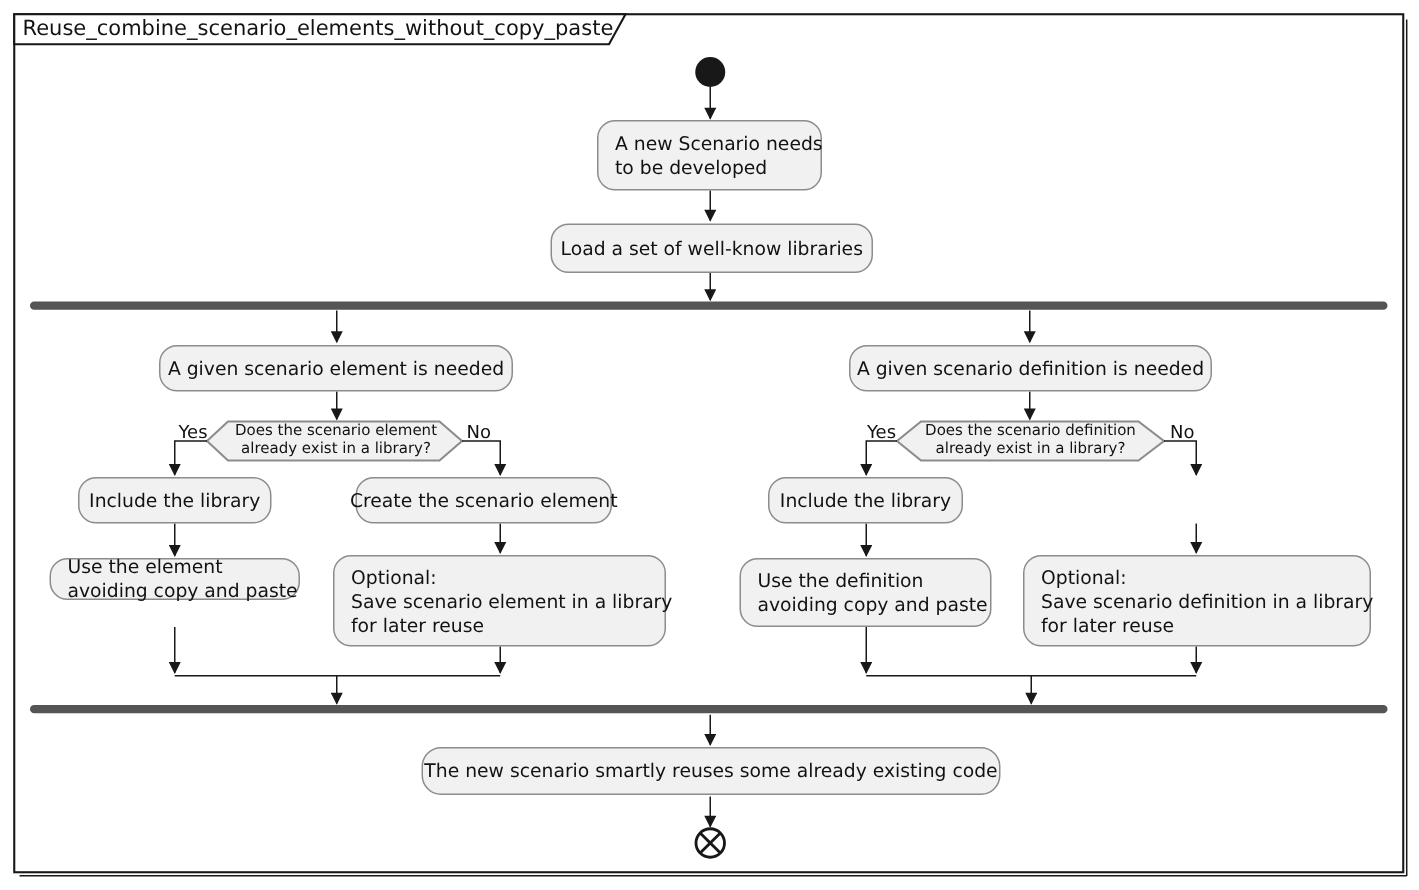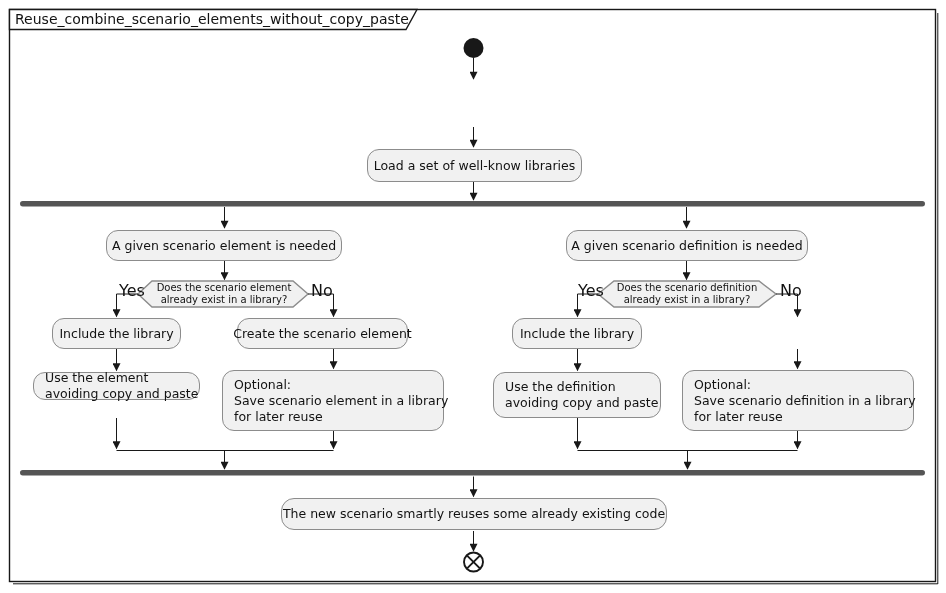--- a/index.html
+++ b/index.html
@@ -33,21 +33,21 @@
     font-size:12.5px;line-height:16px;color:var(--text,#121212);
     white-space:pre;text-align:center;
   }
   .activity.left-text{justify-content:flex-start;text-align:left;padding:0 11px;}
   .decision-label{
     position:absolute;display:flex;align-items:center;justify-content:center;
     font-size:10px;line-height:12.5px;text-align:center;white-space:pre;
     color:var(--text,#121212);
   }
   .edge-label{
-    position:absolute;font-size:16px;color:var(--text,#121212);white-space:pre;
+    position:absolute;font-size:12px;color:var(--text,#121212);white-space:pre;
   }
 </style>
 </head>
 <body>
 
 <div id="stage">
 
   <svg width="946" height="593" viewBox="0 0 946 593">
     <defs>
       <marker id="arrow" viewBox="0 0 10 10" refX="9" refY="5" markerWidth="9" markerHeight="8" orient="auto-start-reverse" markerUnits="userSpaceOnUse">
@@ -107,20 +107,22 @@
 
     <g>
       <circle cx="473.5" cy="562" r="9.5" class="node-ring"></circle>
       <line x1="467.1" y1="555.6" x2="479.9" y2="568.4" class="node-x"></line>
       <line x1="479.9" y1="555.6" x2="467.1" y2="568.4" class="node-x"></line>
     </g>
   </svg>
 
   <div class="title">Reuse_combine_scenario_elements_without_copy_paste</div>
 
+  <div class="activity left-text" style="left:398px;top:80px;width:150px;height:47px;">A new Scenario needs
+to be developed</div>
   <div class="activity" style="left:367px;top:149px;width:215px;height:33px;">Load a set of well-know libraries</div>
 
   <div class="activity" style="left:106px;top:230px;width:236px;height:31px;">A given scenario element is needed</div>
   <div class="decision-label" style="left:140px;top:281px;width:168px;height:26px;">Does the scenario element
 already exist in a library?</div>
   <div class="edge-label" style="left:119px;top:281px;">Yes</div>
   <div class="edge-label" style="left:311px;top:281px;">No</div>
   <div class="activity" style="left:52px;top:318px;width:129px;height:31px;">Include the library</div>
   <div class="activity" style="left:237px;top:318px;width:171px;height:31px;">Create the scenario element</div>
   <div class="activity left-text" style="left:33px;top:372px;width:167px;height:28px;">Use the element

